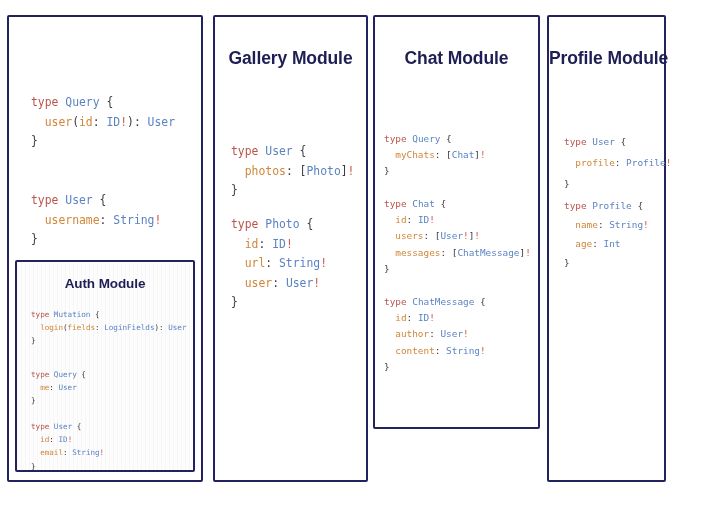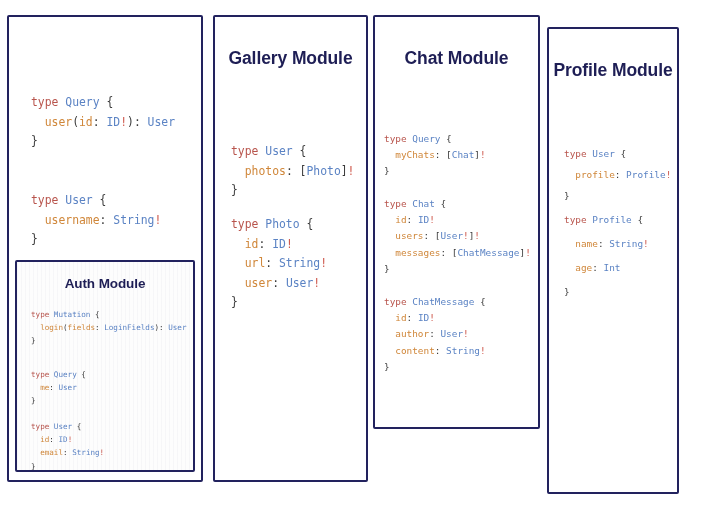--- a/index.html
+++ b/index.html
@@ -144,26 +144,26 @@
 <span class="t-punc">  </span><span class="t-field">messages</span><span class="t-punc">: [</span><span class="t-type">ChatMessage</span><span class="t-punc">]</span><span class="t-bang">!</span>
 <span class="t-punc">}</span></div>
 
     <div class="code code-sm" style="left:9px; top:277px; font-size:9.4px; line-height:16.2px;"><span class="t-kw">type </span><span class="t-type">ChatMessage</span><span class="t-punc"> {</span>
 <span class="t-punc">  </span><span class="t-field">id</span><span class="t-punc">: </span><span class="t-type">ID</span><span class="t-bang">!</span>
 <span class="t-punc">  </span><span class="t-field">author</span><span class="t-punc">: </span><span class="t-type">User</span><span class="t-bang">!</span>
 <span class="t-punc">  </span><span class="t-field">content</span><span class="t-punc">: </span><span class="t-type">String</span><span class="t-bang">!</span>
 <span class="t-punc">}</span></div>
   </div>
 
-  <div class="panel" style="left:547px; top:27px; width:132px; height:467px;">
+  <div class="panel" style="left:547px; top:15px; width:119px; height:467px;">
     <div class="panel-title title-lg" style="top:31px;">Profile Module</div>
 
     <div class="code code-sm" style="left:15px; top:114px; font-size:9.4px; line-height:21px;"><span class="t-kw">type </span><span class="t-type">User</span><span class="t-punc"> {</span>
 <span class="t-punc">  </span><span class="t-field">profile</span><span class="t-punc">: </span><span class="t-type">Profile</span><span class="t-bang">!</span>
 <span class="t-punc">}</span></div>
 
-    <div class="code code-sm" style="left:15px; top:179px; font-size:9.4px; line-height:24px;"><span class="t-kw">type </span><span class="t-type">Profile</span><span class="t-punc"> {</span>
+    <div class="code code-sm" style="left:15px; top:179px; font-size:9.4px; line-height:19px;"><span class="t-kw">type </span><span class="t-type">Profile</span><span class="t-punc"> {</span>
 <span class="t-punc">  </span><span class="t-field">name</span><span class="t-punc">: </span><span class="t-type">String</span><span class="t-bang">!</span>
 <span class="t-punc">  </span><span class="t-field">age</span><span class="t-punc">: </span><span class="t-type">Int</span>
 <span class="t-punc">}</span></div>
   </div>
 
 </div>
 
 </body></html>

